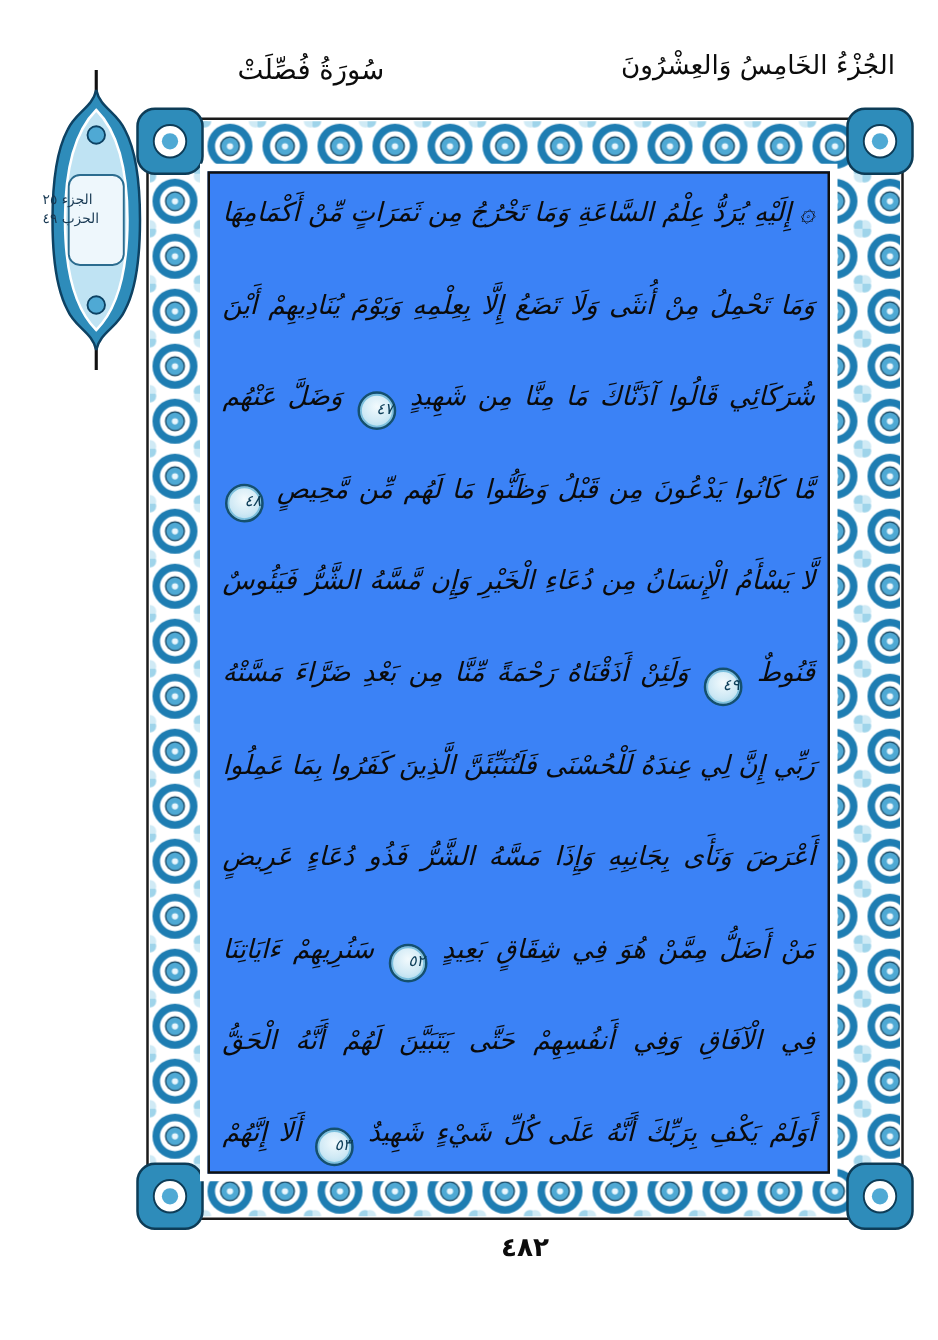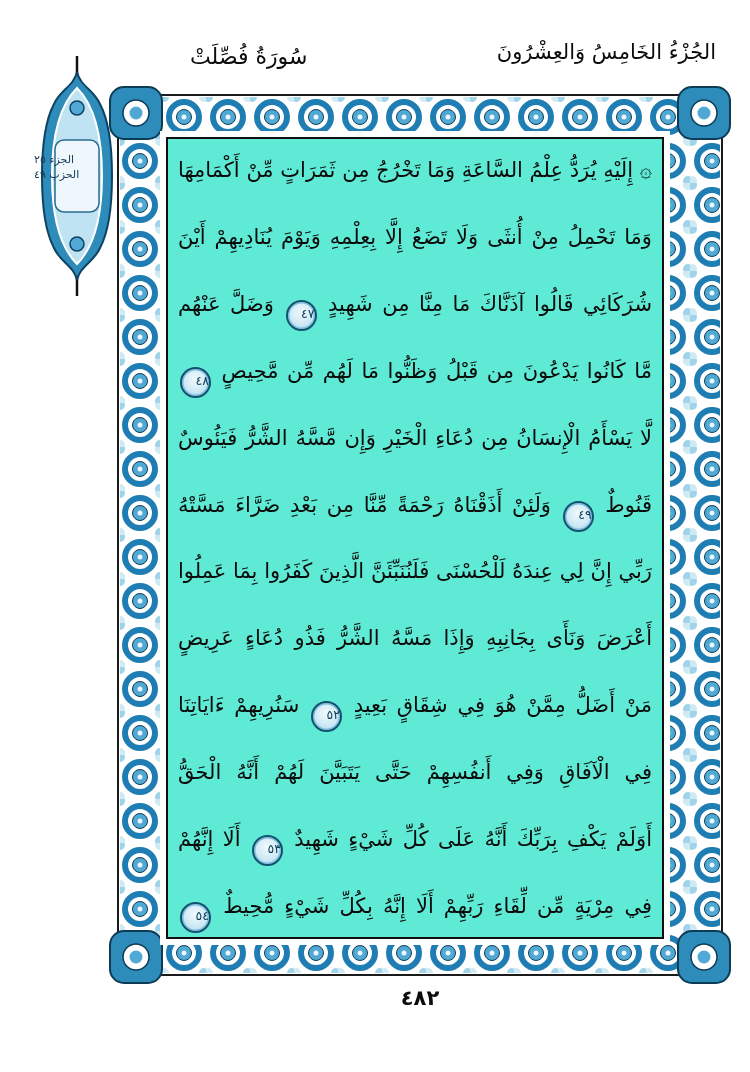--- a/index.html
+++ b/index.html
@@ -20,22 +20,23 @@
     direction:rtl;font-size:11px;line-height:15px;color:#173852;
   }
 
   
   .frame{position:absolute;left:118px;top:95px;width:604px;height:880px;}
   .frame-svg{position:absolute;left:-12px;top:-12px;overflow:visible;}
 
   
   .panel{
     position:absolute;left:48px;top:42px;right:58px;bottom:36px;
-    background:#5eead4;border:2.5px solid #101010;
+    background:#3b82f6;border:2.5px solid #101010;
     box-shadow:0 0 0 6px #ffffff;
+    font-style:italic;
   }
   .lines{
     position:absolute;left:10px;right:10px;top:5px;bottom:5px;
     display:flex;flex-direction:column;justify-content:space-between;
     direction:rtl;
   }
   .q-line{
     text-align:justify;text-align-last:justify;
     font-size:21px;line-height:52px;height:52px;
     color:#0b0b0b;overflow:visible;
@@ -128,18 +129,17 @@
         <div class="q-line"><span>وَمَا تَحْمِلُ مِنْ أُنثَى وَلَا تَضَعُ إِلَّا بِعِلْمِهِ وَيَوْمَ يُنَادِيهِمْ أَيْنَ</span></div>
         <div class="q-line"><span>شُرَكَائِي قَالُوا آذَنَّاكَ مَا مِنَّا مِن شَهِيدٍ</span> <span class="verse-badge">٤٧</span> <span>وَضَلَّ عَنْهُم</span></div>
         <div class="q-line"><span>مَّا كَانُوا يَدْعُونَ مِن قَبْلُ وَظَنُّوا مَا لَهُم مِّن مَّحِيصٍ</span> <span class="verse-badge">٤٨</span></div>
         <div class="q-line"><span>لَّا يَسْأَمُ الْإِنسَانُ مِن دُعَاءِ الْخَيْرِ وَإِن مَّسَّهُ الشَّرُّ فَيَئُوسٌ</span></div>
         <div class="q-line"><span>قَنُوطٌ</span> <span class="verse-badge">٤٩</span> <span>وَلَئِنْ أَذَقْنَاهُ رَحْمَةً مِّنَّا مِن بَعْدِ ضَرَّاءَ مَسَّتْهُ</span></div>
         <div class="q-line"><span>رَبِّي إِنَّ لِي عِندَهُ لَلْحُسْنَى فَلَنُنَبِّئَنَّ الَّذِينَ كَفَرُوا بِمَا عَمِلُوا</span></div>
         <div class="q-line"><span>أَعْرَضَ وَنَأَى بِجَانِبِهِ وَإِذَا مَسَّهُ الشَّرُّ فَذُو دُعَاءٍ عَرِيضٍ</span></div>
         <div class="q-line"><span>مَنْ أَضَلُّ مِمَّنْ هُوَ فِي شِقَاقٍ بَعِيدٍ</span> <span class="verse-badge">٥٢</span> <span>سَنُرِيهِمْ ءَايَاتِنَا</span></div>
         <div class="q-line"><span>فِي الْآفَاقِ وَفِي أَنفُسِهِمْ حَتَّى يَتَبَيَّنَ لَهُمْ أَنَّهُ الْحَقُّ</span></div>
         <div class="q-line"><span>أَوَلَمْ يَكْفِ بِرَبِّكَ أَنَّهُ عَلَى كُلِّ شَيْءٍ شَهِيدٌ</span> <span class="verse-badge">٥٣</span> <span>أَلَا إِنَّهُمْ</span></div>
-        <div class="q-line"><span>فِي مِرْيَةٍ مِّن لِّقَاءِ رَبِّهِمْ أَلَا إِنَّهُ بِكُلِّ شَيْءٍ مُّحِيطٌ</span> <span class="verse-badge">٥٤</span></div>
       </div>
   </div>
 </div>
 
 <div class="page-number">٤٨٢</div>
 
 </body></html>

